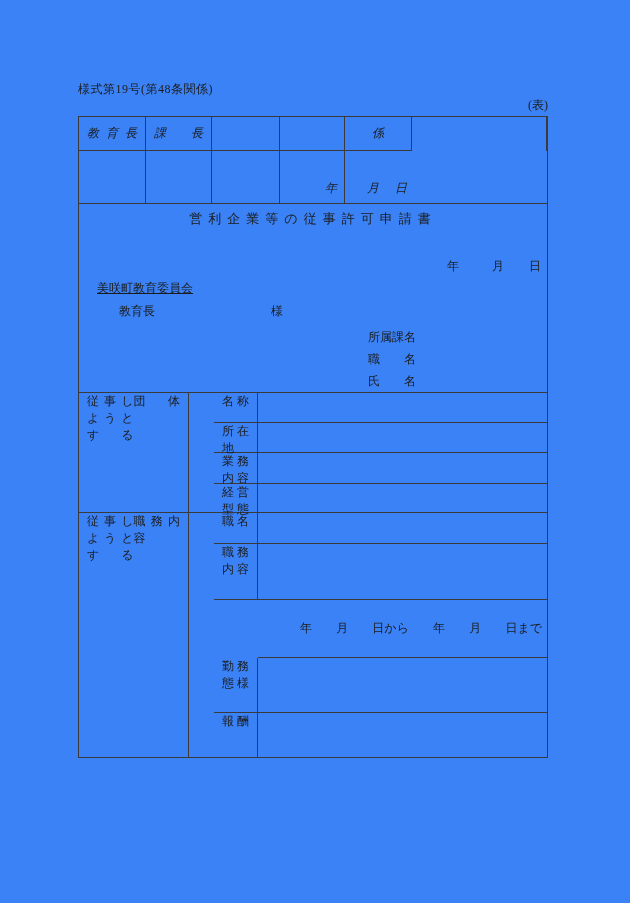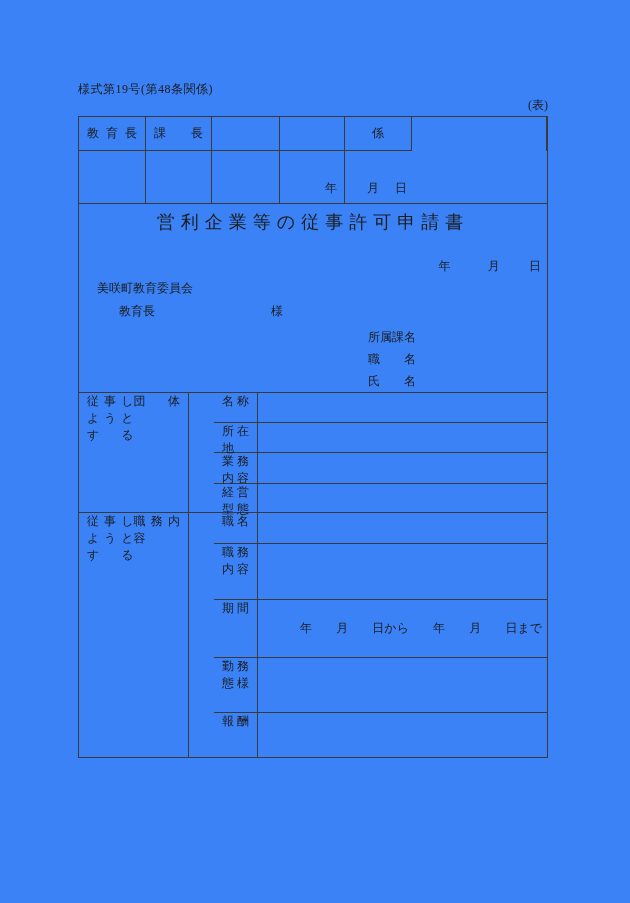--- a/index.html
+++ b/index.html
@@ -25,20 +25,21 @@
     border:1px solid var(--line);
     box-sizing:border-box;
   }
 
   
   .header-band{
     display:grid;
     grid-template-columns:67px 66px 68px 65px 67px 1fr;
     grid-template-rows:34px 52px;
     border-bottom:1px solid var(--line);
+    font-style:italic;
   }
   .hcell{
     box-sizing:border-box;
     border-right:1px solid var(--line);
     display:flex;align-items:center;
     padding:0 8px;
   }
   .hcell.last{border-right:none;}
   .hcell.r1{border-bottom:1px solid var(--line);}
   .jt{width:100%;text-align:justify;text-align-last:justify;}
@@ -53,27 +54,27 @@
 
   
   .title-section{
     position:relative;
     height:189px;
     box-sizing:border-box;
     border-bottom:1px solid var(--line);
   }
   .doc-title{
     position:absolute;left:0;top:6px;width:100%;
-    text-align:center;font-size:18px;letter-spacing:6px;
+    text-align:center;font-size:13px;letter-spacing:6px;
   }
   .statement{position:absolute;left:16px;top:29px;letter-spacing:0.5px;}
-  .date-line{position:absolute;right:6px;top:54px;font-family:Liberation Mono, monospace;}
+  .date-line{position:absolute;right:6px;top:54px;}
   .date-line .y{margin-right:30px;}
   .date-line .m{margin-right:22px;}
-  .org-line{position:absolute;left:18px;top:76px;}
+  .org-line{position:absolute;left:18px;top:76px;text-decoration:underline;}
   .addressee-line{position:absolute;left:40px;top:99px;}
   .addressee-line .honorific{position:absolute;left:152px;top:0;}
   .signer-block{position:absolute;left:289px;top:122px;line-height:22px;}
 
   
   .sec{
     display:grid;
     grid-template-columns:110px 69px 1fr;
     box-sizing:border-box;
   }
@@ -193,23 +194,20 @@
         <div class="jt">職 務 内 容</div>
       </div>
       <div class="sub bb" style="grid-row:1">
           <div class="jt">職 名</div>
         </div>
       <div class="val bb" style="grid-row:1"></div>
       <div class="sub bb" style="grid-row:2">
           <div class="jt">職 務 内 容</div>
         </div>
       <div class="val bb" style="grid-row:2"></div>
-      <div class="sub bb" style="grid-row:3">
-          <div class="jt">期 間</div>
-        </div>
       <div class="val bb period-val" style="grid-row:3">
         <span>年</span>
         <span>月</span>
         <span>日から</span>
         <span>年</span>
         <span>月</span>
         <span>日まで</span>
       </div>
       <div class="sub bb" style="grid-row:4">
           <div class="jt">勤 務 態 様</div>

